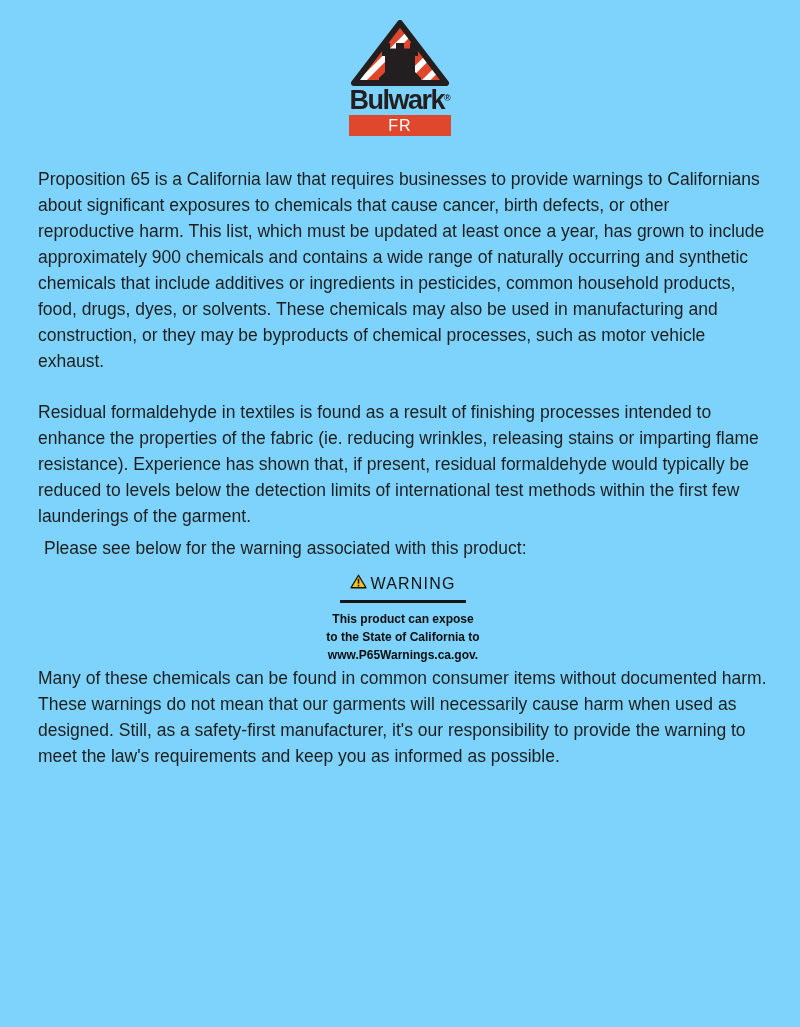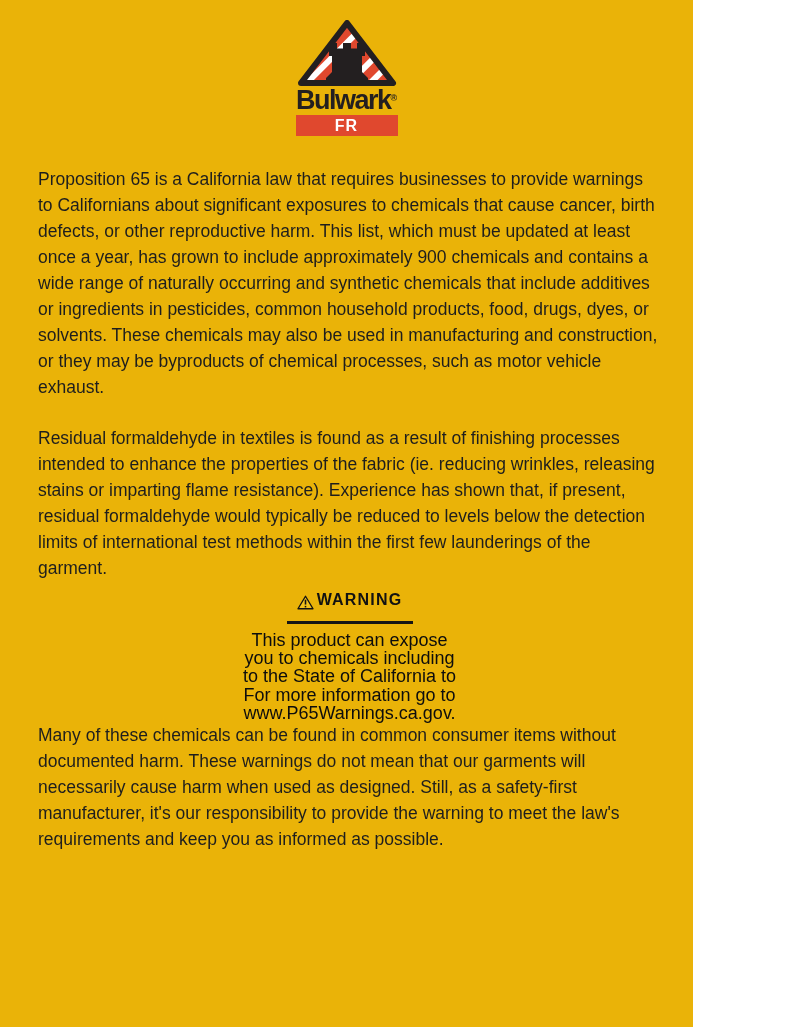--- a/index.html
+++ b/index.html
@@ -1,20 +1,20 @@
 <!DOCTYPE html>
 <html><head>
 <meta charset="utf-8">
 <style>
   html, body { margin: 0; padding: 0; background: #ffffff; }
   .page {
     position: relative;
-    width: 693px;
+    width: 800px;
     height: 1027px;
-    background: #eab308;
+    background: #7dd3fc;
     font-family: "Liberation Sans", "DejaVu Sans", sans-serif;
     color: #1e1e1e;
     overflow: hidden;
   }
   
   .logo { width: 102px; margin: 20px auto 0; text-align: center; }
   .logo svg.tri { display: block; margin: 0 auto; }
   .wordmark {
     margin-top: 1px;
     font-size: 27px;
@@ -29,56 +29,56 @@
     letter-spacing: 0;
     vertical-align: top;
     position: relative;
     top: -2px;
   }
   .fr-band {
     margin-top: 2px;
     height: 21px;
     background: #e0482e;
     color: #ffffff;
-    font-weight: bold;
+    font-weight: normal;
     font-size: 16px;
     line-height: 21px;
     letter-spacing: 1px;
   }
   
   .content {
     padding: 30px 32px 0 38px;
     font-size: 17.5px;
     line-height: 26px;
     color: #1e1e1e;
   }
   p.body-par { margin: 0 0 25px 0; }
   p.body-par.tight { margin-bottom: 6px; }
   .lead-in { margin: 0; padding-left: 6px; }
   
   .warning-label { width: 250px; margin: 9px auto 0; text-align: center; }
   .warning-head {
     display: inline-flex;
-    align-items: flex-end;
+    align-items: flex-start;
     gap: 3px;
     font-size: 16px;
-    font-weight: bold;
+    font-weight: normal;
     letter-spacing: 1.2px;
     color: #121212;
     line-height: 20px;
   }
   .warning-underline {
     width: 126px;
     height: 3px;
     background: #161616;
     margin: 4px auto 7px;
   }
   .warning-lines {
-    font-size: 18px;
-    font-weight: normal;
+    font-size: 12px;
+    font-weight: bold;
     line-height: 18.2px;
     color: #0d0d0d;
   }
   .warning-lines .url { color: #0d0d0d; text-decoration: none; }
   .closing { margin-top: 28px; }
 </style>
 </head>
 <body>
 
 <div class="page">
@@ -108,36 +108,35 @@
       <path d="M29 61 L29 58 L35 52 L35 36 L32 36 L32 23 L40 23 L40 28.5 L46 28.5 L46 23 L54 23 L54 28.5 L60 28.5 L60 23 L68 23 L68 36 L65 36 L65 52 L71 58 L71 61 Z" fill="#231f20"></path>
     </svg>
     <div class="wordmark"><span>Bulwark</span><span class="reg">®</span></div>
     <div class="fr-band"><span>FR</span></div>
   </div>
 
   <div class="content">
     <p class="body-par">Proposition 65 is a California law that requires businesses to provide warnings to Californians about significant exposures to chemicals that cause cancer, birth defects, or other reproductive harm. This list, which must be updated at least once a year, has grown to include approximately 900 chemicals and contains a wide range of naturally occurring and synthetic chemicals that include additives or ingredients in pesticides, common household products, food, drugs, dyes, or solvents. These chemicals may also be used in manufacturing and construction, or they may be byproducts of chemical processes, such as motor vehicle exhaust.</p>
     <p class="body-par tight">Residual formaldehyde in textiles is found as a result of finishing processes intended to enhance the properties of the fabric (ie. reducing wrinkles, releasing stains or imparting flame resistance).  Experience has shown that, if present, residual formaldehyde would typically be reduced to levels below the detection limits of international test methods within the first few launderings of the garment.</p>
 
+    <p class="lead-in">Please see below for the warning associated with this product:</p>
 
     <div class="warning-label">
       <span class="warning-head">
         <svg width="17" height="15" viewBox="0 0 20 18">
           <path d="M10 1.5 L19 16.5 L1 16.5 Z" fill="#f2c11a" stroke="#121212" stroke-width="1.6" stroke-linejoin="round"></path>
           <rect x="9.05" y="5.6" width="1.9" height="5.9" fill="#121212"></rect>
           <rect x="9.05" y="13" width="1.9" height="1.9" fill="#121212"></rect>
         </svg>
         <span>WARNING</span>
       </span>
       <div class="warning-underline"></div>
       <div class="warning-lines">
         <div>This product can expose</div>
-        <div>you to chemicals including</div>
         <div>to the State of California to</div>
-        <div>For more information go to</div>
         <div class="url">www.P65Warnings.ca.gov.</div>
       </div>
     </div>
 
     <p class="body-par closing">Many of these chemicals can be found in common consumer items without documented harm. These warnings do not mean that our garments will necessarily cause harm when used as designed. Still, as a safety-first manufacturer, it's our responsibility to provide the warning to meet the law's requirements and keep you as informed as possible.</p>
   </div>
 
 </div>
 
 </body></html>

